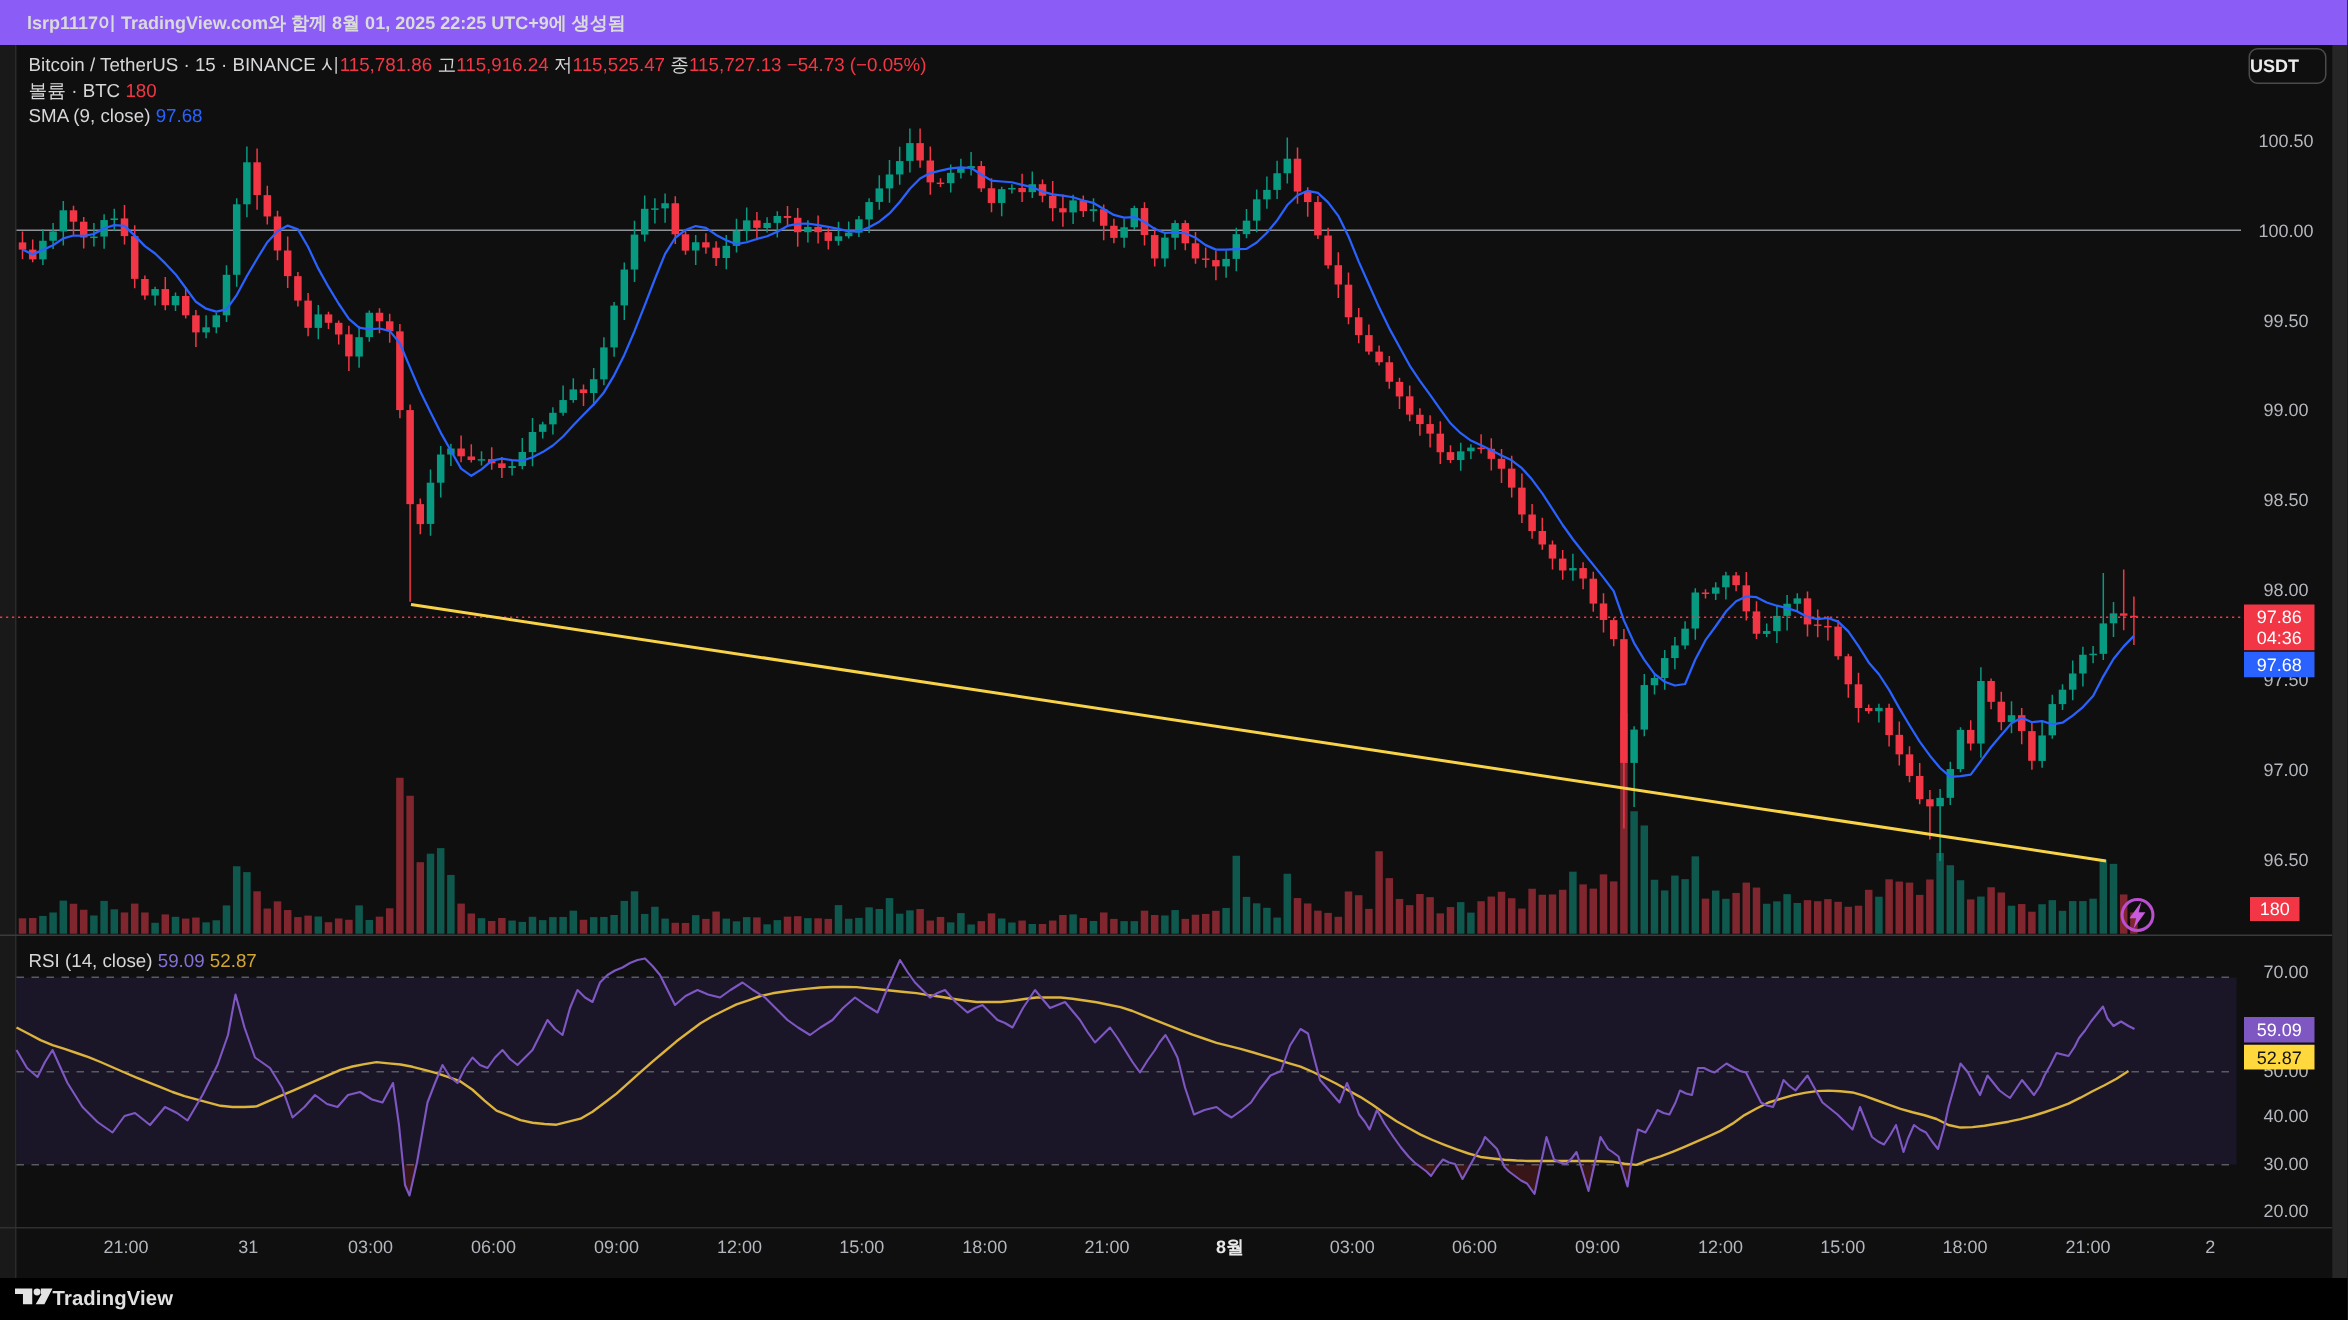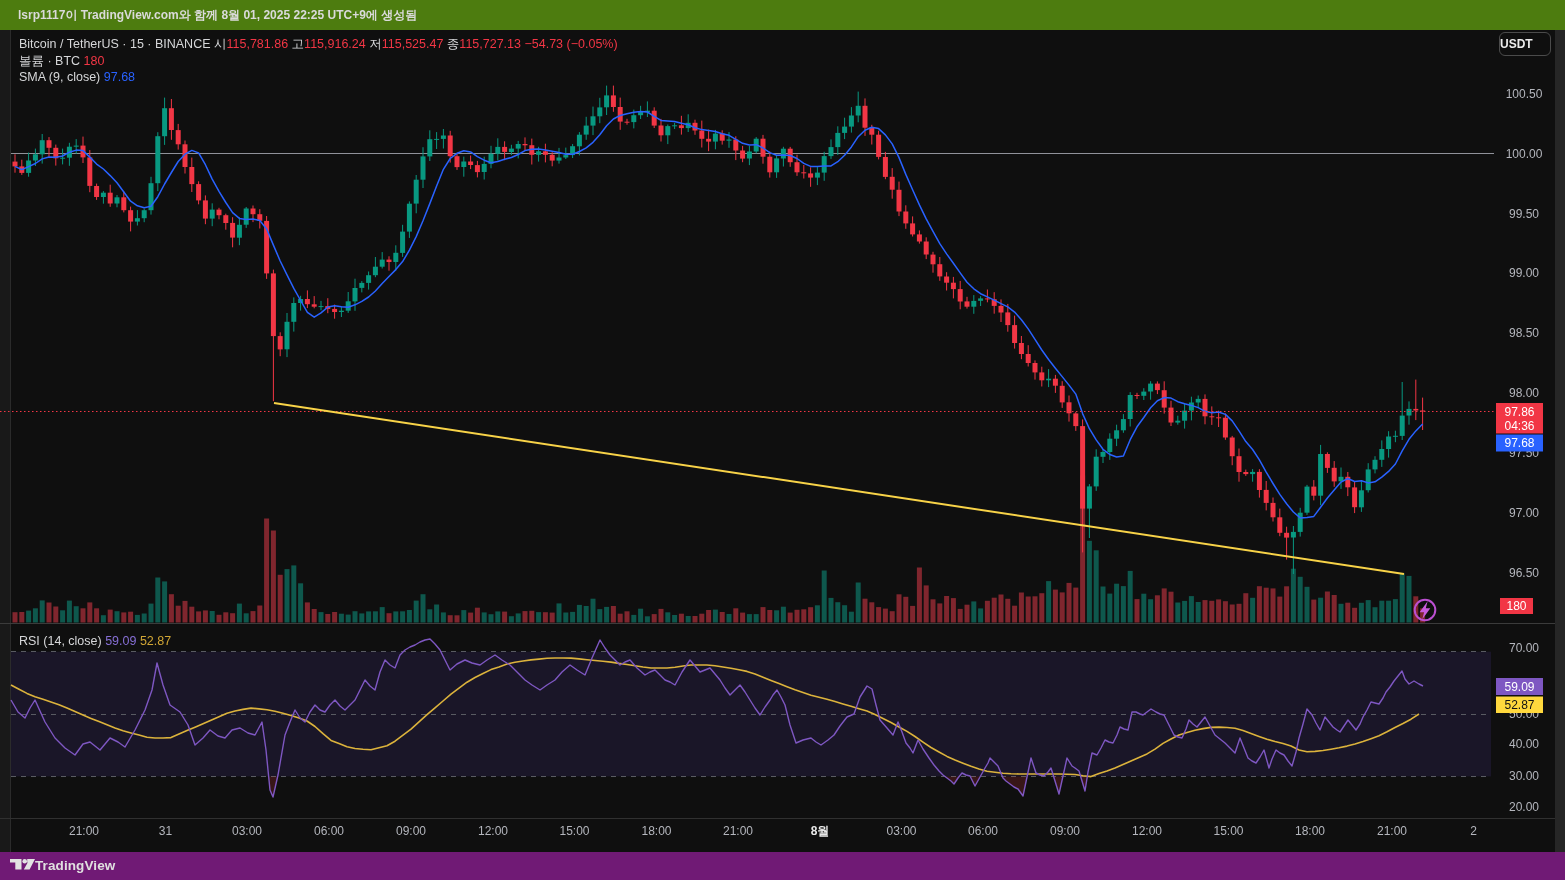--- a/index.html
+++ b/index.html
@@ -1,20 +1,20 @@
 <!DOCTYPE html>
 <html><head><meta charset="utf-8">
 <style>
 html,body{margin:0;padding:0;background:#1e1e1e;width:1565px;height:880px;overflow:hidden;}
 body{font-family:"Liberation Sans",sans-serif;position:relative;}
-#hdr{position:absolute;left:0;top:0;width:1565px;height:30px;background:#4d7c0f;color:#dadada;
+#hdr{position:absolute;left:0;top:0;width:1565px;height:30px;background:#8b5cf6;color:#dadada;
 font-size:12px;font-weight:bold;line-height:30px;padding-left:18px;box-sizing:border-box;}
 #chart{position:absolute;left:0;top:30px;width:1555px;height:822px;background:#0f0f0f;}
 #sliver{position:absolute;left:1555px;top:30px;width:10px;height:822px;background:#262626;}
-#ftr{position:absolute;left:0;top:852px;width:1565px;height:28px;background:#701a75;}
+#ftr{position:absolute;left:0;top:852px;width:1565px;height:28px;background:#000000;}
 #ftr .tvtxt{position:absolute;left:35px;top:6px;color:#e0e0e0;font-size:13.5px;font-weight:bold;letter-spacing:0.1px;}
 #usdt{position:absolute;left:1499px;top:32px;width:52px;height:24px;border:1px solid #4b4b4b;border-radius:6px;
 box-sizing:border-box;color:#ececec;font-size:12px;font-weight:600;text-align:left;line-height:22px;}
 text{font-family:"Liberation Sans",sans-serif;}
 .ax{fill:#b4b6bd;font-size:12px;text-anchor:middle;}
 .axb{fill:#e8e8e8;font-weight:bold;}
 .lg{fill:#d6d7d9;font-size:12.5px;}
 .lgr{fill:#f23645;font-size:12.5px;}
 .lgb{fill:#2962ff;font-size:12.5px;}
 .lgp{fill:#866fd5;font-size:12.5px;}

